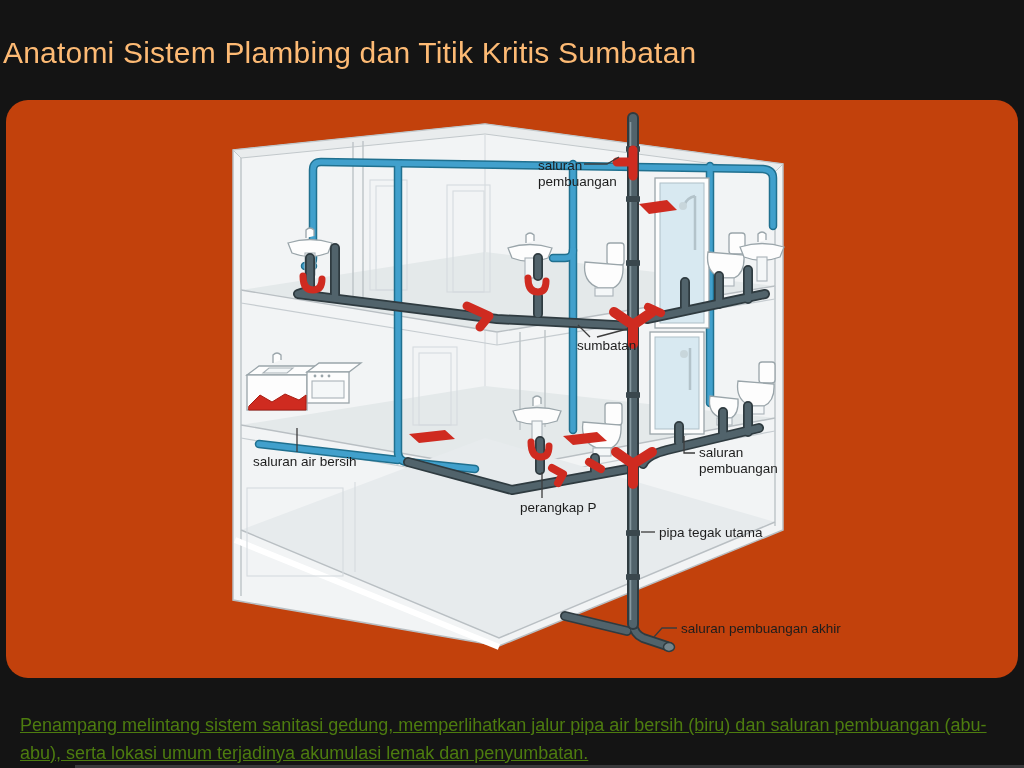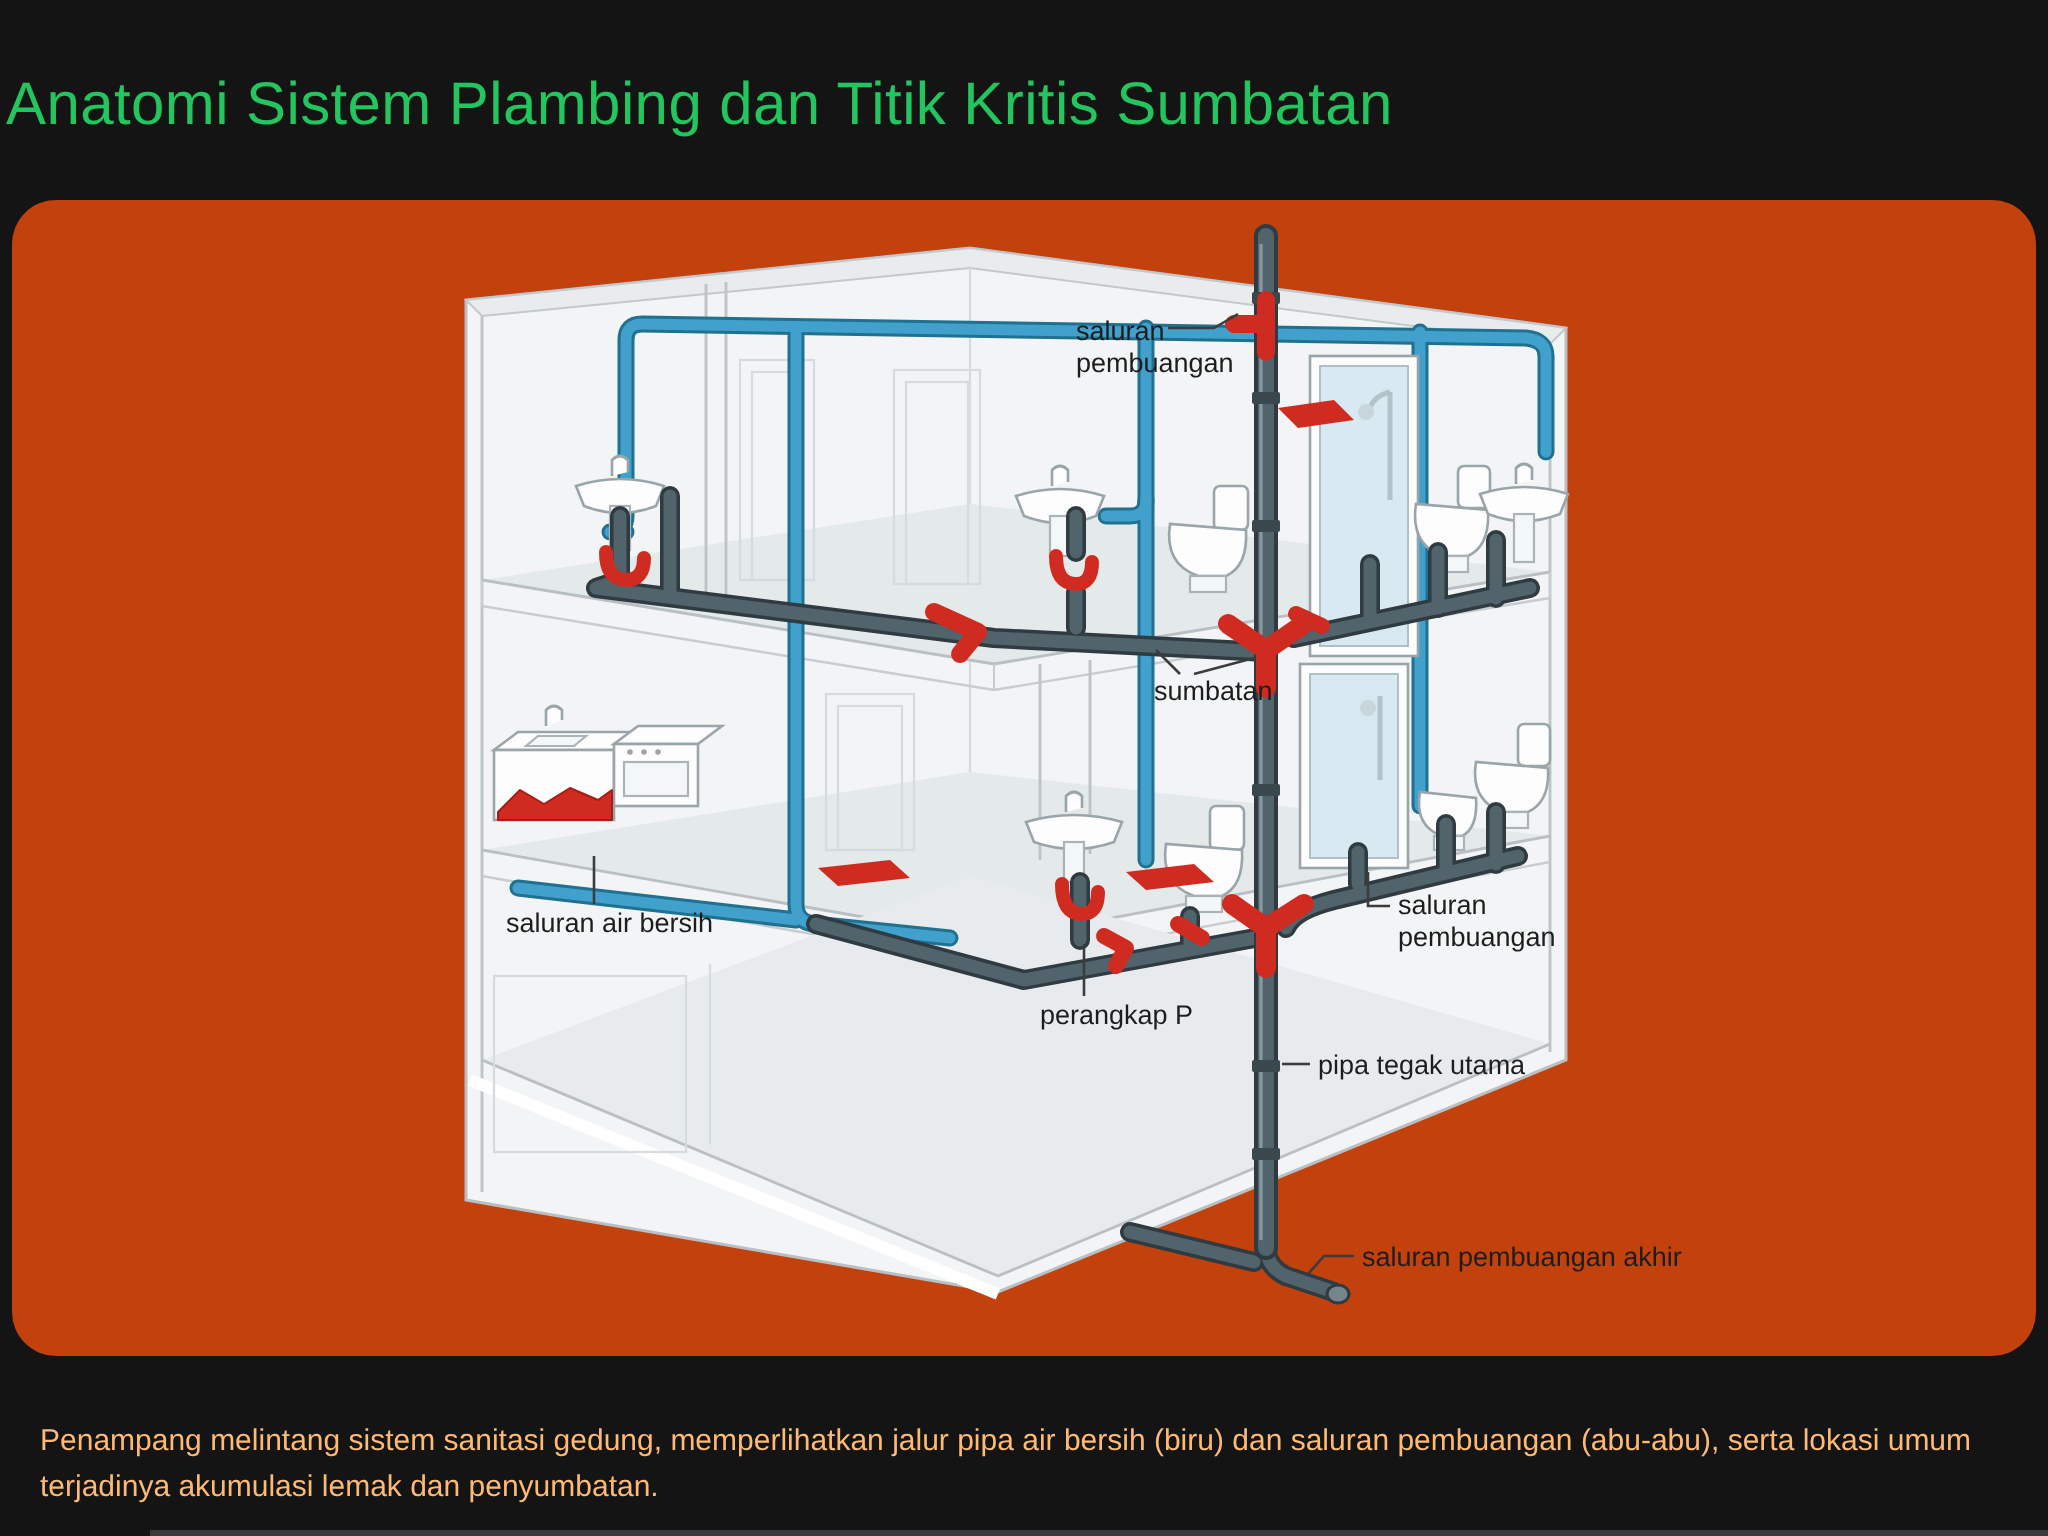--- a/index.html
+++ b/index.html
@@ -1,24 +1,24 @@
 <!DOCTYPE html>
 <html><head>
 <meta charset="utf-8">
 <style>
   html,body{margin:0;padding:0;background:#151515;}
   .slide{position:relative;width:1024px;height:768px;background:#141414;overflow:hidden;
          font-family:"Liberation Sans",sans-serif;}
-  .slide-title{position:absolute;left:3px;top:36px;margin:0;color:#22c55e;
+  .slide-title{position:absolute;left:3px;top:36px;margin:0;color:#fdba74;
                font-size:30px;font-weight:400;letter-spacing:.2px;white-space:nowrap;}
   .panel{position:absolute;left:6px;top:100px;width:1012px;height:578px;background:#c2410c;
          border-radius:22px;overflow:hidden;}
   .panel svg{display:block;width:100%;height:100%;}
-  .caption{position:absolute;left:20px;top:694px;width:985px;color:#fdba74;
-           font-size:15px;line-height:1.55;font-weight:400;}
+  .caption{position:absolute;left:20px;top:694px;width:985px;color:#4d7c0f;
+           font-size:18px;line-height:1.55;font-weight:400;text-decoration:underline;}
   .bottom-strip{position:absolute;left:75px;right:0;bottom:0;height:3px;background:#39393b;}
 
   
   .wall{stroke:#bdc3c7;stroke-width:1.4;fill:none;}
   .wall-faint{stroke:#d6dbde;stroke-width:1.1;fill:none;}
   .fixture{stroke:#9aa5aa;stroke-width:1.3;fill:#fdfdfd;}
   .fixture-light{stroke:#aab3b8;stroke-width:1.1;fill:#f4f7f8;}
   .lbl{font-family:"Liberation Sans",sans-serif;font-size:13.5px;fill:#1d1d1d;}
   .leader{stroke:#3c3c3c;stroke-width:1.3;fill:none;}
 </style>

